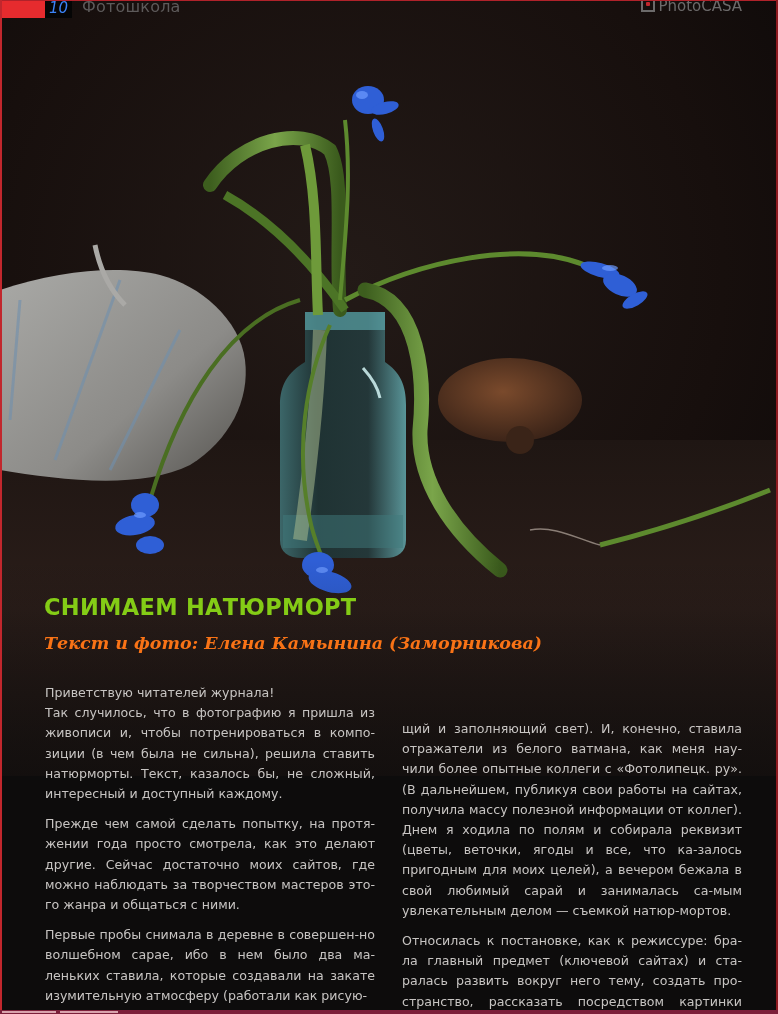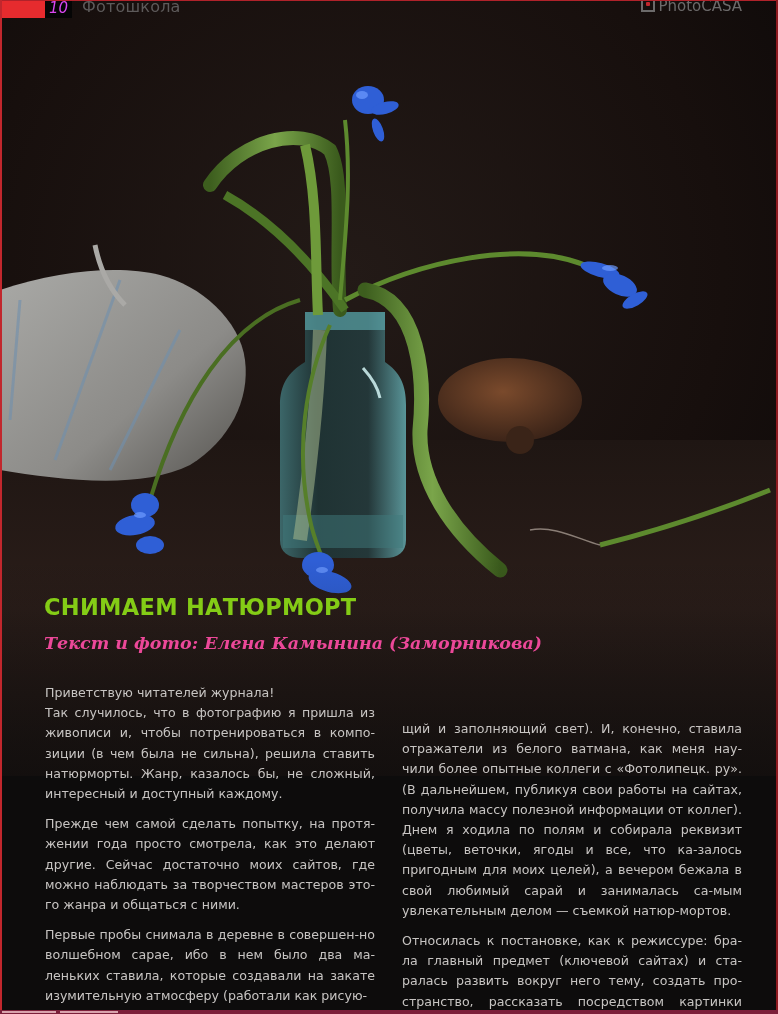--- a/index.html
+++ b/index.html
@@ -17,31 +17,31 @@
   .frame-left { position: absolute; left: 0; top: 0; width: 2px; height: 1014px; background: #c1272d; }
   .frame-right { position: absolute; right: 0; top: 0; width: 2px; height: 1014px; background: #8e1a20; }
   .frame-top { position: absolute; left: 0; top: 0; width: 778px; height: 1px; background: #b0222a; }
   .frame-bottom { position: absolute; left: 0; bottom: 0; width: 778px; height: 4px; background: #7c1f3a; }
   .frame-bottom-tab1 { position: absolute; left: 2px; bottom: 1px; width: 54px; height: 2px; background: #d9a3ad; }
   .frame-bottom-tab2 { position: absolute; left: 60px; bottom: 1px; width: 58px; height: 2px; background: #d9a3ad; }
 
   .header { position: absolute; left: 0; top: 0; width: 778px; height: 18px; }
   .page-tab { position: absolute; left: 0; top: 0; width: 45px; height: 18px; background: #e62b2e; }
   .page-num-box { position: absolute; left: 45px; top: 0; width: 27px; height: 18px; background: #050505;
-    color: #d946ef; font-family: "DejaVu Sans", sans-serif; font-style: italic; font-size: 15px; line-height: 16px; text-align: center; }
+    color: #3b82f6; font-family: "DejaVu Sans", sans-serif; font-style: italic; font-size: 15px; line-height: 16px; text-align: center; }
   .section-name { position: absolute; left: 82px; top: -3px; color: #5d5a5a; font-family: "DejaVu Sans", sans-serif;
     font-size: 16px; line-height: 20px; letter-spacing: 0.2px; }
   .brand { position: absolute; right: 36px; top: -4px; color: #6c6a6a; font-family: "DejaVu Sans", sans-serif;
     font-size: 15px; line-height: 20px; display: flex; align-items: center; gap: 3px; }
   .brand-mark { display: inline-block; width: 14px; height: 11px; border: 2px solid #6c6a6a; border-top: none; position: relative; }
   .brand-dot { position: absolute; left: 3px; top: 1px; width: 4px; height: 4px; background: #c1272d; border-radius: 1px; }
 
   .title { position: absolute; left: 44px; top: 592px; color: #84cc16; font-family: "DejaVu Sans", sans-serif;
     font-weight: 700; font-size: 22.5px; letter-spacing: 0.3px; line-height: 30px; white-space: nowrap; }
-  .byline { position: absolute; left: 44px; top: 630px; color: #ec4899; font-family: "DejaVu Serif", serif;
+  .byline { position: absolute; left: 44px; top: 630px; color: #f97316; font-family: "DejaVu Serif", serif;
     font-style: italic; font-weight: 700; font-size: 17.5px; line-height: 26px; white-space: nowrap; }
 
   .col { position: absolute; width: 330px; color: #c7c4c2; font-family: "DejaVu Sans", sans-serif; font-size: 12.6px;
     line-height: 20.2px; }
   .col.left { left: 45px; top: 683px; }
   .col.right { left: 402px; top: 719px; width: 340px; }
   .col p { text-align: justify; text-align-last: left; margin-bottom: 10px; }
   .col p.nj { text-align: center; }
   .col p.tight { margin-bottom: 0; }
 </style>
@@ -146,21 +146,21 @@
         </span>
       <span>PhotoCASA</span>
     </div>
   </div>
 
   <div class="title">СНИМАЕМ НАТЮРМОРТ</div>
   <div class="byline">Текст и фото: Елена Камынина (Заморникова)</div>
 
   <div class="col left">
     <p class="nj tight">Приветствую читателей журнала!</p>
-    <p>Так случилось, что в фотографию я пришла из живописи и, чтобы потренироваться в компо-зиции (в чем была не сильна), решила ставить натюрморты. Жанр, казалось бы, не сложный, интересный и доступный каждому.</p>
+    <p>Так случилось, что в фотографию я пришла из живописи и, чтобы потренироваться в компо-зиции (в чем была не сильна), решила ставить натюрморты. Текст, казалось бы, не сложный, интересный и доступный каждому.</p>
     <p>Прежде чем самой сделать попытку, на протя-жении года просто смотрела, как это делают другие. Сейчас достаточно моих сайтов, где можно наблюдать за творчеством мастеров это-го жанра и общаться с ними.</p>
     <p>Первые пробы снимала в деревне в совершен-но волшебном сарае, ибо в нем было два ма-леньких ставила, которые создавали на закате изумительную атмосферу (работали как рисую-</p>
   </div>
 
   <div class="col right">
     <p>щий и заполняющий свет). И, конечно, ставила отражатели из белого ватмана, как меня нау-чили более опытные коллеги с «Фотолипецк. ру». (В дальнейшем, публикуя свои работы на сайтах, получила массу полезной информации от коллег). Днем я ходила по полям и собирала реквизит (цветы, веточки, ягоды и все, что ка-залось пригодным для моих целей), а вечером бежала в свой любимый сарай и занималась са-мым увлекательным делом — съемкой натюр-мортов.</p>
     <p>Относилась к постановке, как к режиссуре: бра-ла главный предмет (ключевой сайтах) и ста-ралась развить вокруг него тему, создать про-странство, рассказать посредством картинки историю, предать настроение, вызвать ассоци-</p>
   </div>
 
   <div class="frame-top"></div>

